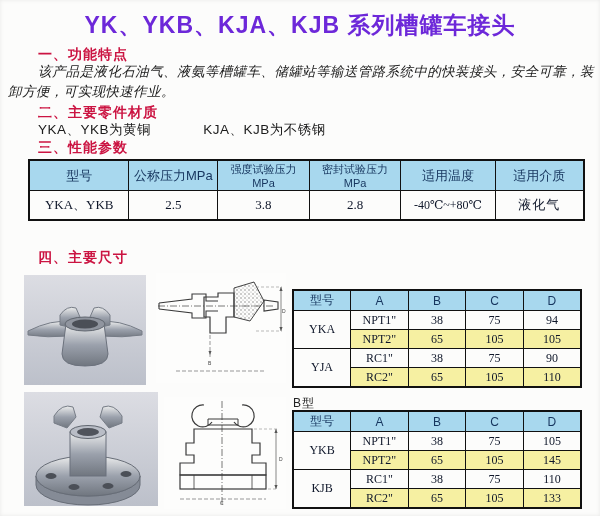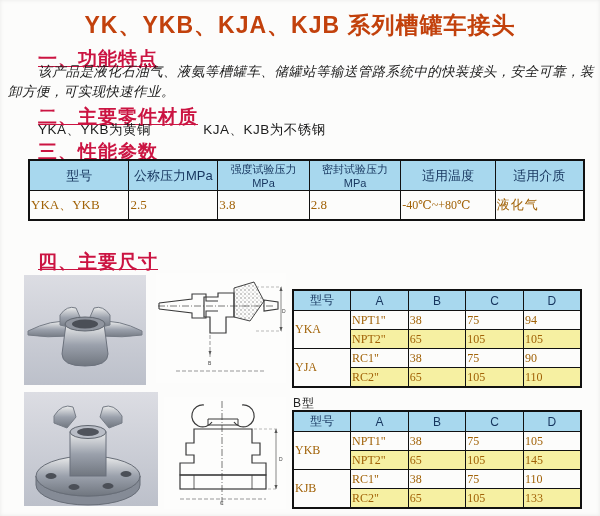--- a/index.html
+++ b/index.html
@@ -1,34 +1,34 @@
 <!DOCTYPE html>
 <html><head>
 <meta charset="utf-8">
 <style>
   html,body{margin:0;padding:0;}
   body{font-family:"Liberation Sans","DejaVu Sans",sans-serif;background:#e9e9e9;}
   .page{position:relative;width:600px;height:516px;background:#fcfcfb;overflow:hidden;
         box-shadow:inset 0 0 4px rgba(0,0,0,.08);}
   .page-title{position:absolute;top:10px;left:0;width:600px;text-align:center;
-        font-size:23px;font-weight:700;color:#c2410c;letter-spacing:1px;margin:0;}
-  .sec-head{position:absolute;left:38px;font-size:19px;font-weight:700;color:#cb1442;
-        letter-spacing:1px;text-decoration:underline;}
+        font-size:23px;font-weight:700;color:#6d28d9;letter-spacing:1px;margin:0;}
+  .sec-head{position:absolute;left:38px;font-size:14px;font-weight:700;color:#cb1442;
+        letter-spacing:1px;}
   .body-text{position:absolute;left:8px;top:62px;width:588px;font-size:13.5px;
         line-height:20px;color:#1b1b1b;text-indent:30px;margin:0;letter-spacing:.4px;font-style:italic;}
   .materials{position:absolute;left:38px;top:121px;font-size:13.5px;color:#1b1b1b;
         letter-spacing:.5px;}
   .materials .mat-right{display:inline-block;margin-left:48px;}
 
   
   table{border-collapse:collapse;border-radius:7px;}
   table,th,td{border:1px solid #111;}
   table{border:2px solid #111;}
   th{background:#a8d8ee;color:#16355e;font-weight:400;}
-  td{color:#a16207;}
+  td{color:#0f172a;text-align:center;}
   .yellow{background:#f6f0a2;}
 
   .perf{position:absolute;left:28px;top:159px;width:557px;table-layout:fixed;}
   .perf th{height:26px;font-size:13px;}
   .perf th.small{font-size:11px;}
   .perf td{height:26px;font-size:13px;font-family:"Liberation Serif","DejaVu Serif",serif;}
   .perf td.cjk{font-family:"Liberation Sans",sans-serif;letter-spacing:1px;margin-left:48px;}
   .perf td.temp{font-size:12px;margin-top:6px;}
 
   .dim{position:absolute;width:290px;table-layout:fixed;}

